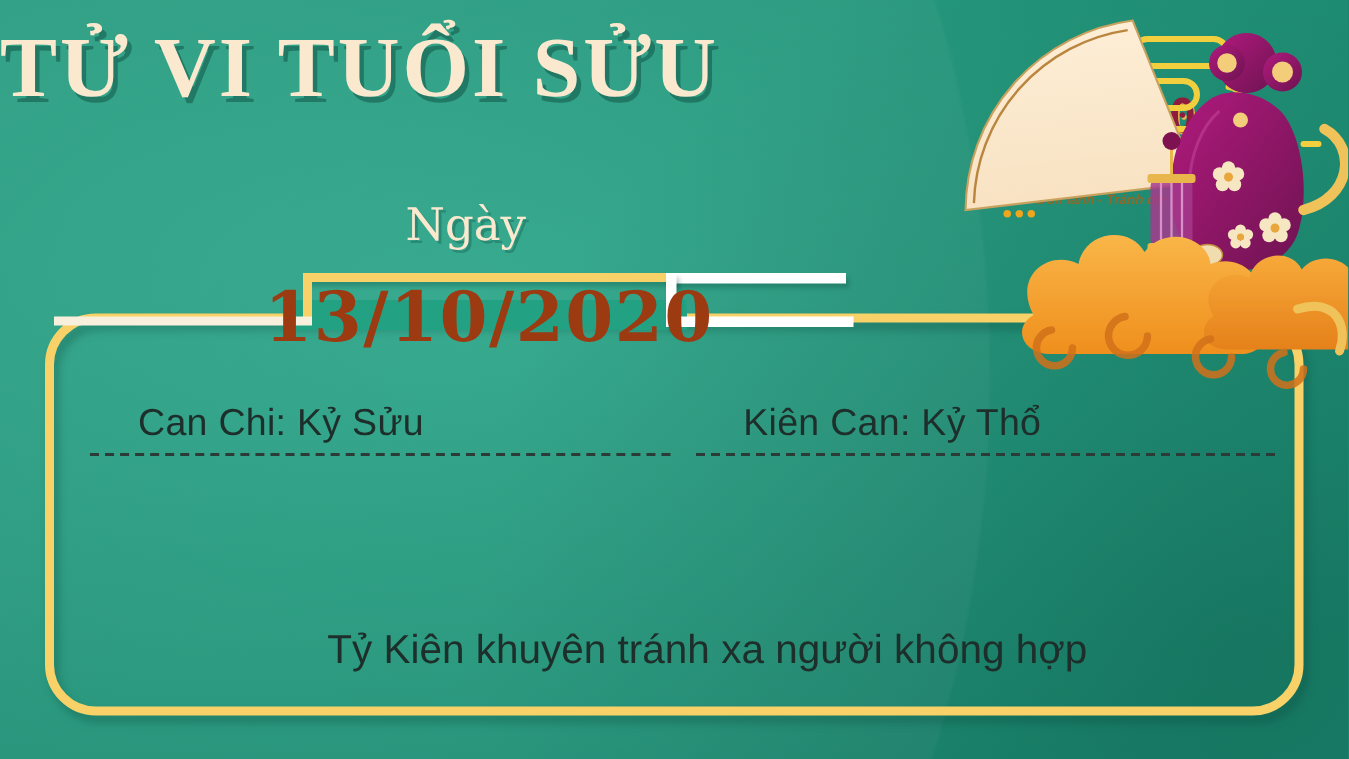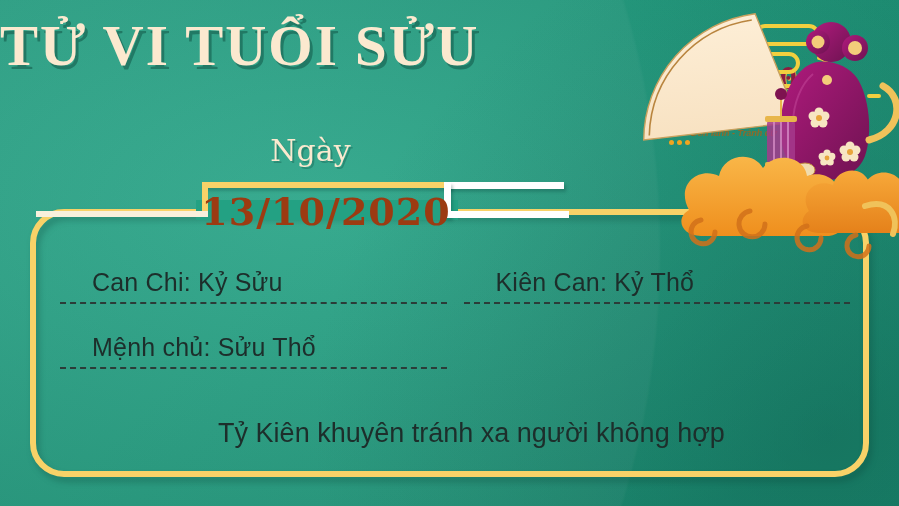--- a/index.html
+++ b/index.html
@@ -59,21 +59,21 @@
     color:#fbe9cf;
     text-shadow:2px 2px 0 rgba(10,70,58,.30);
   }
   .date-val{
     position:absolute;
     left:208px;top:186px;
     width:236px;height:50px;
     display:flex;align-items:center;justify-content:center;
     font-family:"DejaVu Serif", serif;
     font-weight:700;
-    font-size:38px;
+    font-size:46px;
     color:#9c3b12;
     letter-spacing:1px;
     z-index:6;
   }
 
   
   .panel{
     position:absolute;
     left:30px;top:209px;
     width:839px;height:268px;
@@ -367,20 +367,17 @@
 
   <div class="date-val">13/10/2020</div>
 
   <div class="info">
     <div class="cell">
       <span class="cell-text">Can Chi: Kỷ Sửu</span>
     </div>
     <div class="cell">
       <span class="cell-text">Kiên Can: Kỷ Thổ</span>
     </div>
-    <div class="cell">
-      <span class="cell-text">Mệnh chủ: Sửu Thổ</span>
-    </div>
   </div>
 
   <div class="advice">Tỷ Kiên khuyên tránh xa người không hợp</div>
 
 </div>
 
 </body></html>

